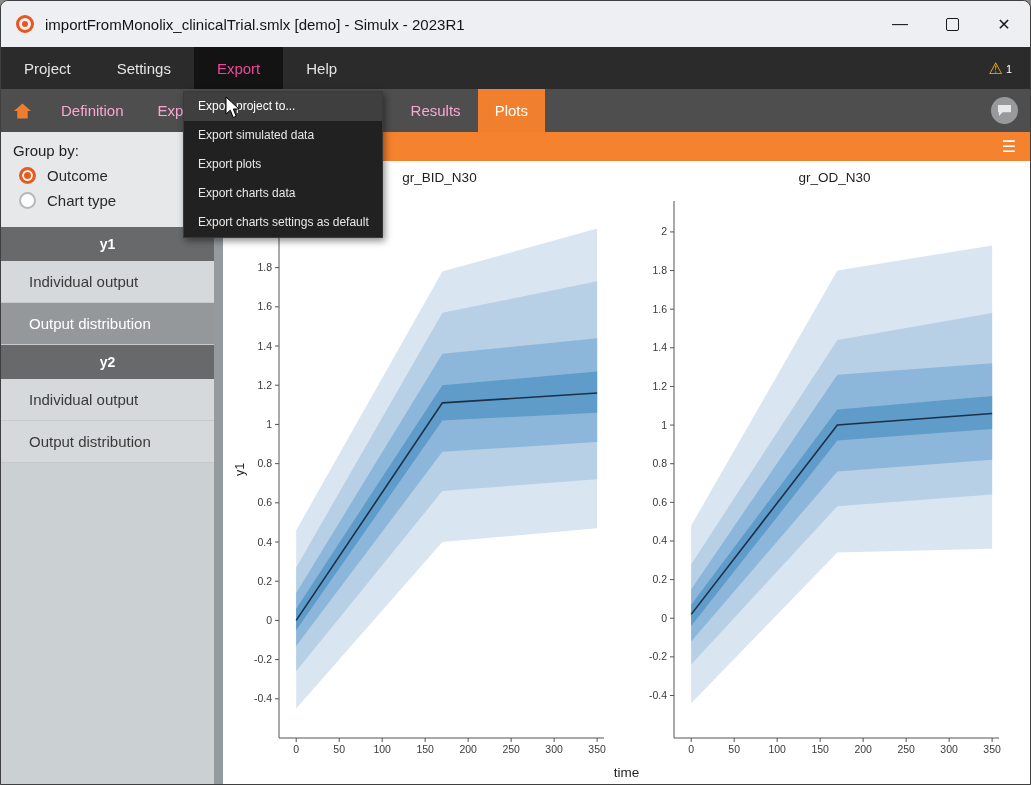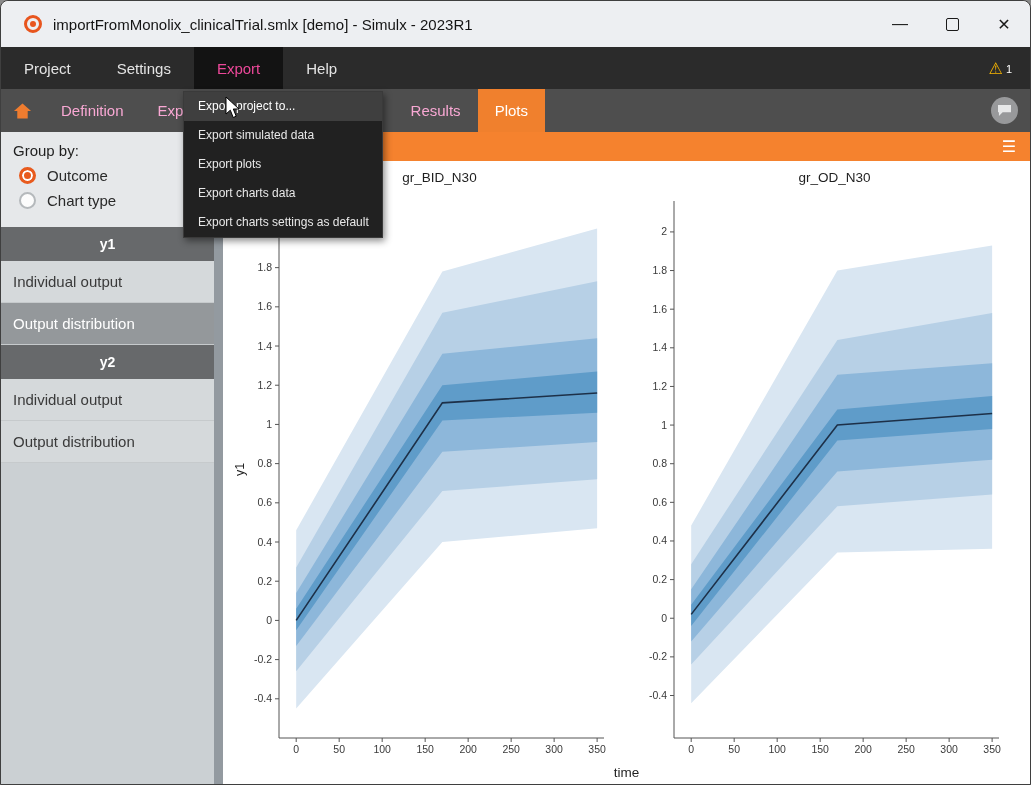--- a/index.html
+++ b/index.html
@@ -1,20 +1,20 @@
 <!DOCTYPE html>
 <html><head>
 <meta charset="utf-8">
 <style>
   html,body{margin:0;padding:0;background:#8a8a8a;}
   .window{position:relative;width:1031px;height:785px;background:#fff;overflow:hidden;
     font-family:"Liberation Sans",sans-serif;border:1px solid #3f3f3f;border-radius:8px 8px 0 0;box-sizing:border-box;}
 
   
-  .titlebar{height:46px;background:#edeff2;display:flex;align-items:center;padding-left:22px;border-radius:8px 8px 0 0;}
+  .titlebar{height:46px;background:#edeff2;display:flex;align-items:center;padding-left:14px;border-radius:8px 8px 0 0;}
   .titlebar .title{font-size:15px;color:#141414;margin-left:10px;}
   .win-controls{margin-left:auto;display:flex;height:100%;}
   .win-btn{width:52px;display:flex;align-items:center;justify-content:center;font-size:16px;color:#1a1a1a;cursor:default;}
   .maxbox{width:11px;height:11px;border:1.2px solid #1a1a1a;border-radius:2px;display:inline-block;}
 
   
   .menubar{height:42px;background:#2b2b2b;display:flex;align-items:stretch;font-size:15px;color:#e4e4e4;}
   .menu-item{padding:8px 23px;display:flex;align-items:center;}
   .menu-item.active{background:#131313;color:#ec4899;text-align:right;}
   .menubar-spacer{flex:1;}
@@ -41,21 +41,21 @@
   .sidebar-strip{position:absolute;right:0;top:0;width:9px;height:100%;background:#939aa0;}
   .side-inner{width:213px;}
   .groupby{background:#e6e8ea;padding:10px 12px 10px 12px;}
   .groupby-label{font-size:15px;color:#1f1f1f;}
   .radio-row{display:flex;align-items:center;margin:8px 0 8px 6px;font-size:15px;color:#2a2a2a;text-align:right;}
   .radio{width:17px;height:17px;border-radius:50%;margin-right:11px;box-sizing:border-box;flex:0 0 auto;}
   .radio.on{border:3px solid #e85b1e;background:#e85b1e;box-shadow:inset 0 0 0 2px #fff;}
   .radio.off{border:2px solid #b5b9bc;background:#fcfcfc;}
   .section-header{height:34px;background:#67696b;color:#fff;font-size:14px;font-weight:bold;
     display:flex;align-items:center;justify-content:center;}
-  .side-item{height:42px;line-height:42px;padding-left:12px;background:#d5d9db;color:#3a3a3a;font-size:15px;
+  .side-item{height:42px;line-height:42px;padding-left:28px;background:#d5d9db;color:#3a3a3a;font-size:15px;
     box-sizing:border-box;border-bottom:1px solid #c6cacc;}
   .side-item.selected{background:#94989b;color:#fff;}
 
   
   .main{position:absolute;left:222px;top:160px;right:0;bottom:0;background:#fff;}
   .charts{display:flex;padding:6px 12px 0 8px;}
   .chart{width:385px;margin-right:10px;}
   .chart-title{text-align:center;font-size:13.5px;color:#1f1f1f;height:22px;line-height:22px;padding-left:32px;}
   .chart svg{display:block;}
   .tick{font-family:"Liberation Sans",sans-serif;font-size:10.5px;fill:#3a3a3a;}

